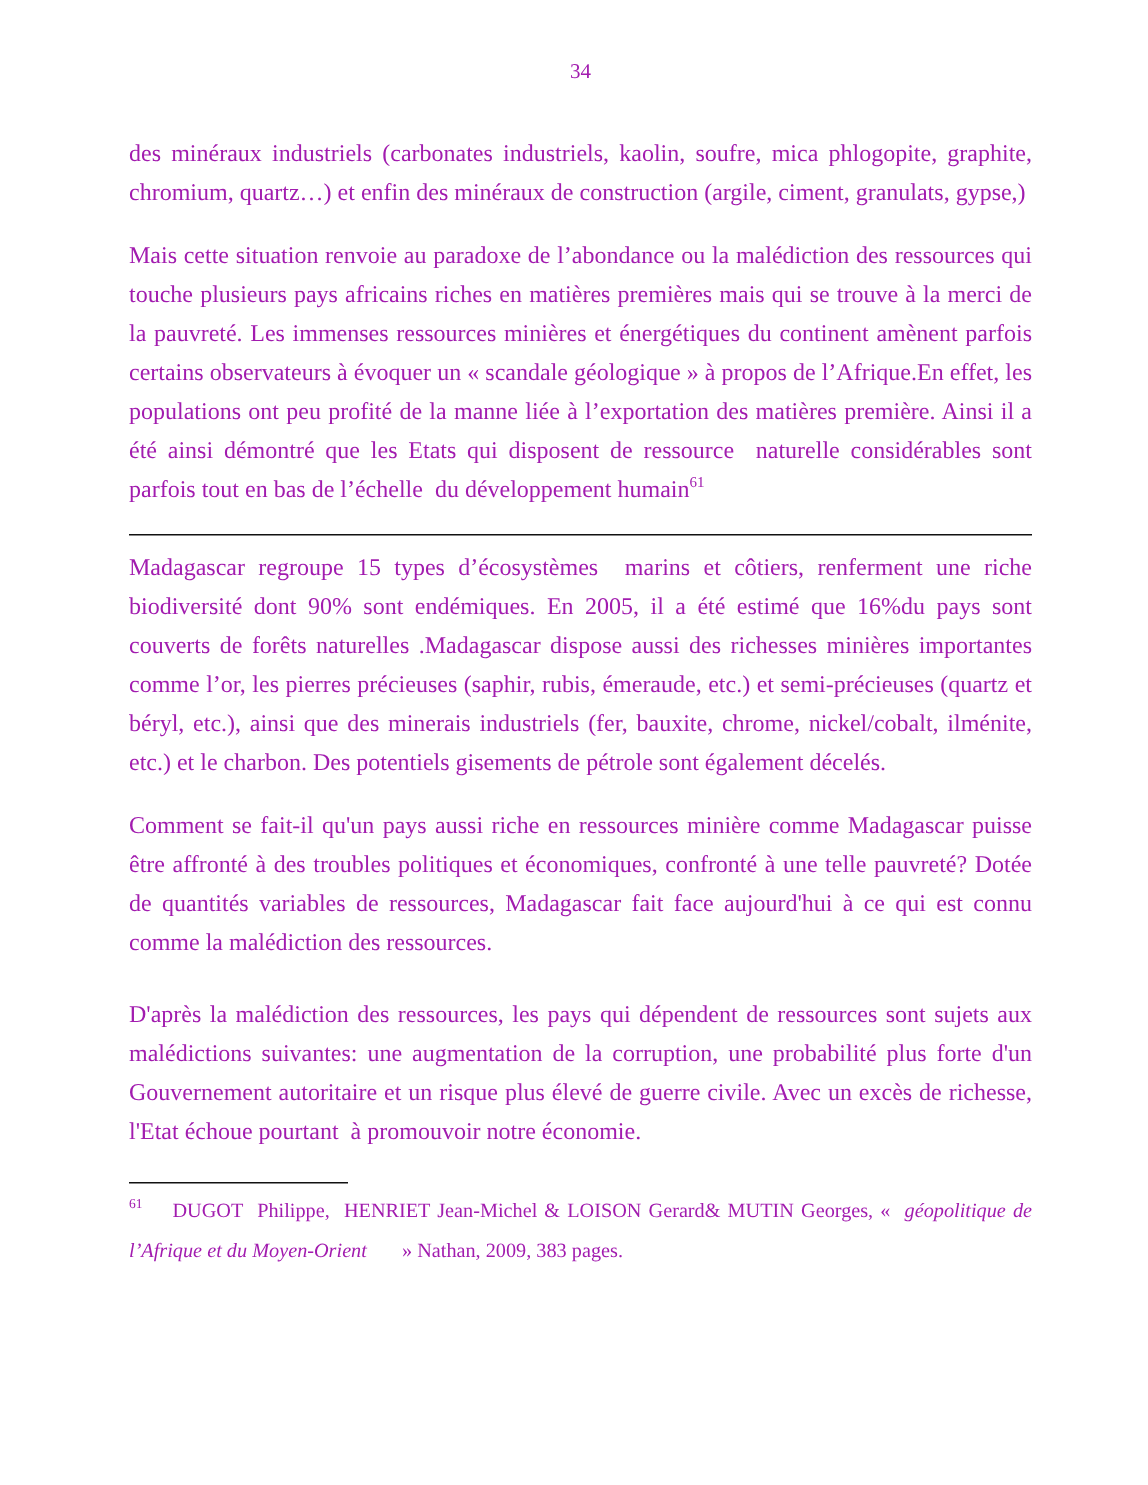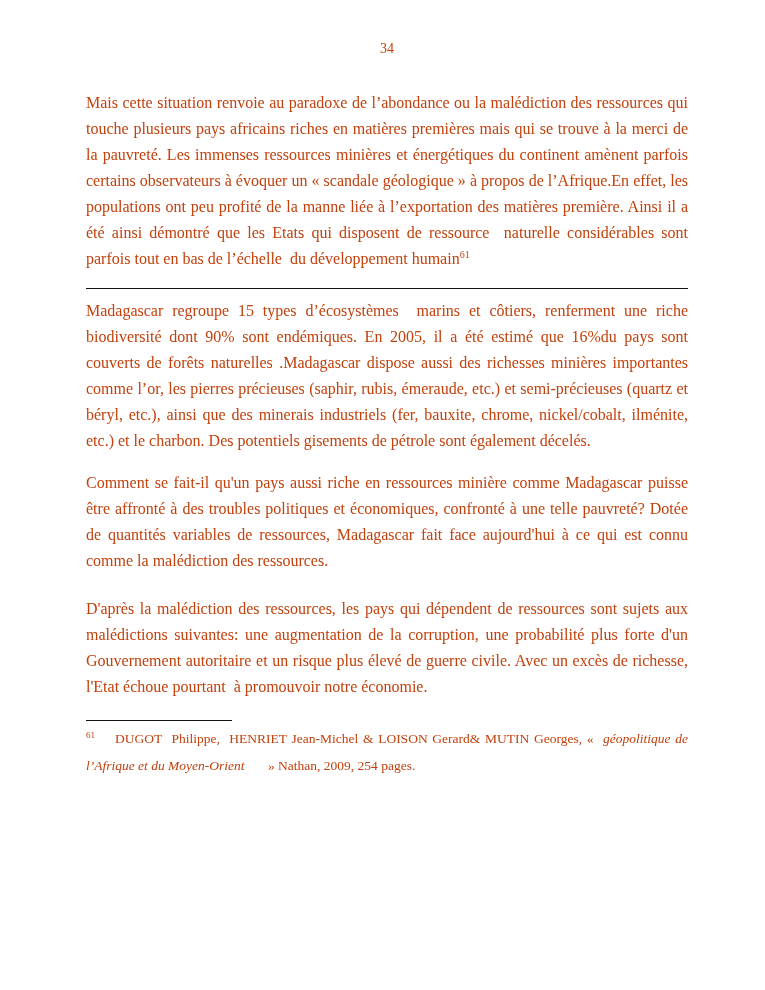--- a/index.html
+++ b/index.html
@@ -5,21 +5,21 @@
   html, body {
     margin: 0;
     padding: 0;
     background: #ffffff;
   }
   .page {
     position: relative;
     width: 765px;
     height: 990px;
     background: #ffffff;
-    color: #c2410c;
+    color: #a21caf;
     font-family: "Liberation Serif", "DejaVu Serif", serif;
     box-sizing: border-box;
     padding: 40px 77px 0 86px;
     overflow: hidden;
   }
   .page-number {
     text-align: center;
     font-size: 14px;
     line-height: 17px;
     margin: 0 0 33px 0;
@@ -66,29 +66,30 @@
     white-space: pre-wrap;
   }
 </style>
 </head>
 <body>
 
 <div class="page">
 
   <div class="page-number">34</div>
 
+  <p class="body-par">des minéraux industriels (carbonates industriels, kaolin, soufre, mica phlogopite, graphite, chromium, quartz…) et enfin des minéraux de construction (argile, ciment, granulats, gypse,)</p>
 
   <p class="body-par"><span>Mais cette situation renvoie au paradoxe de l’abondance ou la malédiction des ressources qui touche plusieurs pays africains riches en matières premières mais qui se trouve à la merci de la pauvreté. Les immenses ressources minières et énergétiques du continent amènent parfois certains observateurs à évoquer un « scandale géologique » à propos de l’Afrique.En effet, les populations ont peu profité de la manne liée à l’exportation des matières première. Ainsi il a été ainsi démontré que les Etats qui disposent de ressource  naturelle considérables sont parfois tout en bas de l’échelle  du développement humain</span><sup>61</sup></p>
 
   <hr class="section-rule">
 
   <p class="body-par">Madagascar regroupe 15 types d’écosystèmes  marins et côtiers, renferment une riche biodiversité dont 90% sont endémiques. En 2005, il a été estimé que 16%du pays sont couverts de forêts naturelles .Madagascar dispose aussi des richesses minières importantes comme l’or, les pierres précieuses (saphir, rubis, émeraude, etc.) et semi-précieuses (quartz et béryl, etc.), ainsi que des minerais industriels (fer, bauxite, chrome, nickel/cobalt, ilménite, etc.) et le charbon. Des potentiels gisements de pétrole sont également décelés.</p>
 
   <p class="body-par">Comment se fait-il qu'un pays aussi riche en ressources minière comme Madagascar puisse être affronté à des troubles politiques et économiques, confronté à une telle pauvreté? Dotée de quantités variables de ressources, Madagascar fait face aujourd'hui à ce qui est connu comme la malédiction des ressources.</p>
 
   <p class="body-par extra-gap-top no-gap-bottom">D'après la malédiction des ressources, les pays qui dépendent de ressources sont sujets aux malédictions suivantes: une augmentation de la corruption, une probabilité plus forte d'un Gouvernement autoritaire et un risque plus élevé de guerre civile. Avec un excès de richesse, l'Etat échoue pourtant  à promouvoir notre économie.</p>
 
 
   <div class="footnote-rule"></div>
 
-  <div class="footnote"><sup>61</sup><span class="fn-roman">DUGOT  Philippe,  HENRIET Jean-Michel &amp; LOISON Gerard&amp; MUTIN Georges, «  </span><span class="fn-italic">géopolitique de l’Afrique et du Moyen-Orient</span><span class="fn-roman"> » Nathan, 2009, 254 pages.</span></div>
+  <div class="footnote"><sup>61</sup><span class="fn-roman">DUGOT  Philippe,  HENRIET Jean-Michel &amp; LOISON Gerard&amp; MUTIN Georges, «  </span><span class="fn-italic">géopolitique de l’Afrique et du Moyen-Orient</span><span class="fn-roman"> » Nathan, 2009, 383 pages.</span></div>
 
 </div>
 
 </body></html>

